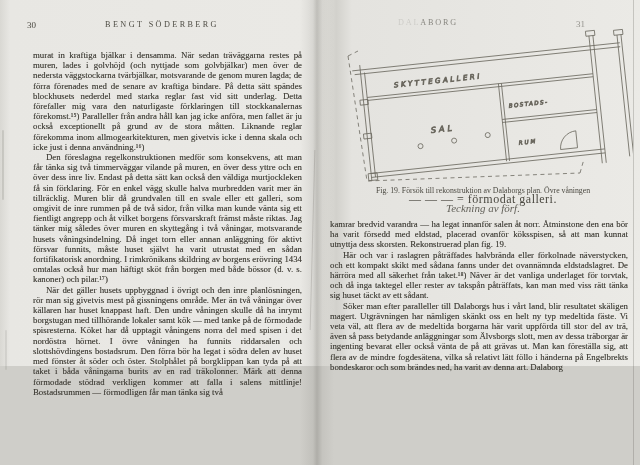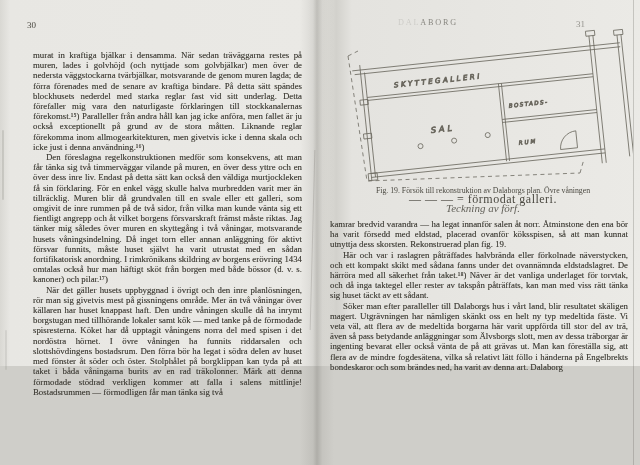--- a/index.html
+++ b/index.html
@@ -53,20 +53,21 @@
   .fig-caption .c3{font-size:11px;line-height:9px;font-style:italic;opacity:.85;}
 
   .plan-label{font-family:"DejaVu Sans",sans-serif;font-style:italic;fill:#5b584f;}
 </style>
 </head>
 <body>
 
 <div class="sheet">
 
   <div class="pgnum lp-num">30</div>
+  <div class="runhead lp-head">BENGT SÖDERBERG</div>
 
   <div class="textblock lp-text">
     <p>murat in kraftiga bjälkar i densamma. När sedan träväggarna restes på muren, lades i golvhöjd (och nyttjade som golvbjälkar) men över de nedersta väggstockarna tvärbjälkar, motsvarande de genom muren lagda; de förra förenades med de senare av kraftiga bindare. På detta sätt spändes blockhusets nederdel med starka reglar fast vid sitt underlag. Detta förefaller mig vara den naturligaste förklaringen till stockkanalernas förekomst.¹⁵) Paralleller från andra håll kan jag icke anföra, men fallet är ju också exceptionellt på grund av de stora måtten. Liknande reglar förekomma inom allmogearkitekturen, men givetvis icke i denna skala och icke just i denna användning.¹⁶)</p>
     <p class="indent">Den föreslagna regelkonstruktionen medför som konsekvens, att man får tänka sig två timmerväggar vilande på muren, en över dess yttre och en över dess inre liv. Endast på detta sätt kan också den väldiga murtjockleken få sin förklaring. För en enkel vägg skulle halva murbredden varit mer än tillräcklig. Muren blir då grundvalen till en svale eller ett galleri, som omgivit de inre rummen på de två sidor, från vilka man kunde vänta sig ett fientligt angrepp och åt vilket borgens försvarskraft främst måste riktas. Jag tänker mig således över muren en skyttegång i två våningar, motsvarande husets våningsindelning. Då inget torn eller annan anläggning för aktivt försvar funnits, måste huset självt ha varit utrustat med en sådan fortifikatorisk anordning. I rimkrönikans skildring av borgens erövring 1434 omtalas också hur man häftigt sköt från borgen med både bössor (d. v. s. kanoner) och pilar.¹⁷)</p>
     <p class="indent">När det gäller husets uppbyggnad i övrigt och den inre planlösningen, rör man sig givetvis mest på gissningens område. Mer än två våningar över källaren har huset knappast haft. Den undre våningen skulle då ha inrymt borgstugan med tillhörande lokaler samt kök — med tanke på de förmodade spisresterna. Köket har då upptagit våningens norra del med spisen i det nordöstra hörnet. I övre våningen ha funnits riddarsalen och slottshövdingens bostadsrum. Den förra bör ha legat i södra delen av huset med fönster åt söder och öster. Stolphålet på borgklippan kan tyda på att taket i båda våningarna burits av en rad träkolonner. Märk att denna förmodade stödrad verkligen kommer att falla i salens mittlinje! Bostadsrummen — förmodligen får man tänka sig två</p>
   </div>
 
   <div class="runhead rp-head">
     <span class="faded">DAL</span><span class="vis">ABORG</span>
   </div>

